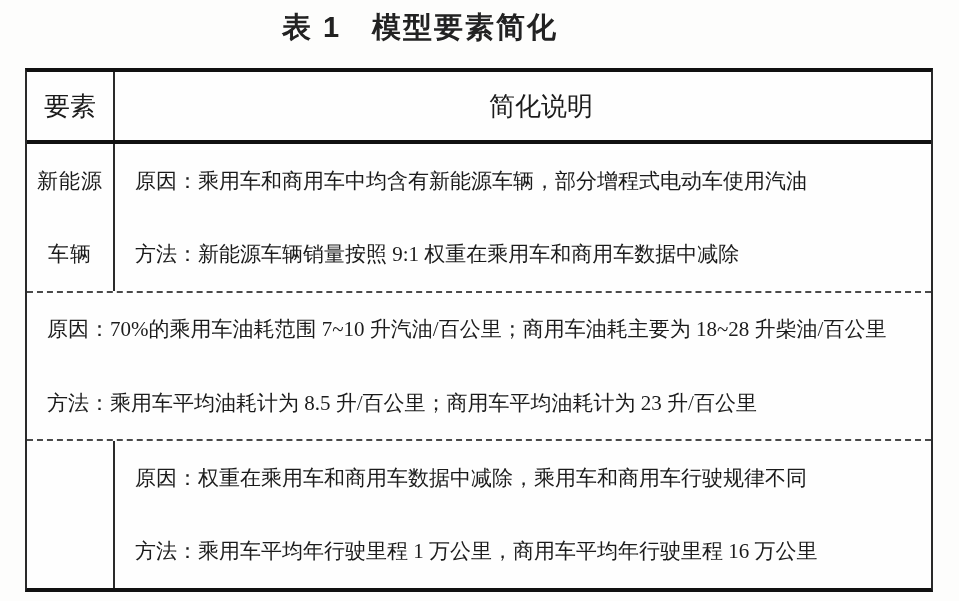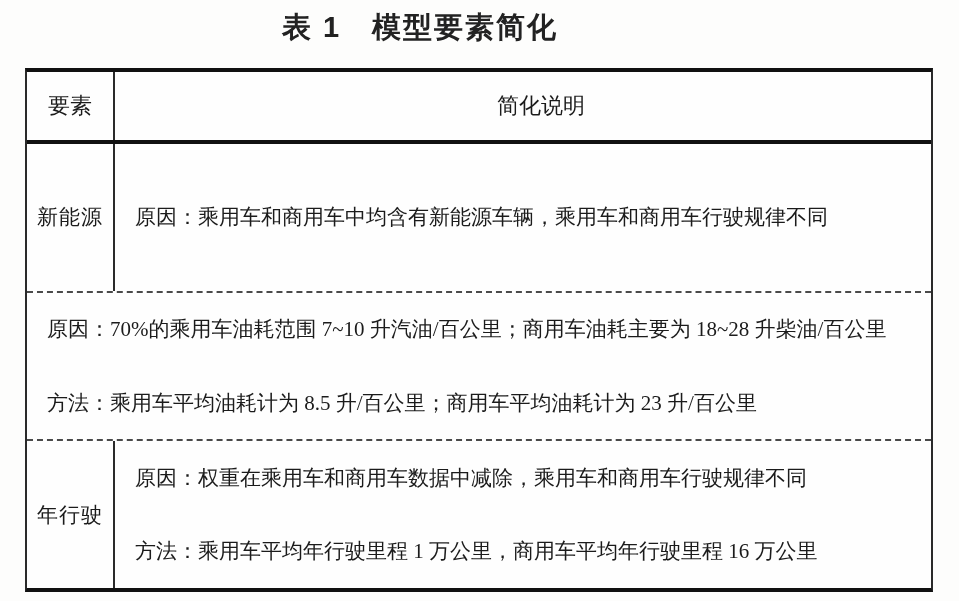--- a/index.html
+++ b/index.html
@@ -31,21 +31,21 @@
     border-right: 2px solid #2a2a2a;
     display: flex;
     flex-direction: column;
     background: #fefefe;
   }
   .header-row {
     height: 72px;
     flex: 0 0 72px;
     display: flex;
     border-bottom: 4px solid #111;
-    font-size: 22px;
+    font-size: 26px;
   }
   .col-element {
     width: 88px;
     flex: 0 0 88px;
     border-right: 2px solid #2a2a2a;
     display: flex;
     align-items: center;
     justify-content: center;
   }
   .col-desc {
@@ -99,36 +99,37 @@
 <div class="paper-table">
 
   <div class="header-row">
     <div class="col-element">要素</div>
     <div class="col-desc">简化说明</div>
   </div>
 
   <div class="row-group">
     <div class="element-cell">
       <div class="element-line">新能源</div>
+      <div class="element-line">车辆</div>
     </div>
     <div class="desc-cell">
-      <div class="desc-line">原因：乘用车和商用车中均含有新能源车辆，乘用车和商用车行驶规律不同</div>
+      <div class="desc-line">原因：乘用车和商用车中均含有新能源车辆，部分增程式电动车使用汽油</div>
+      <div class="desc-line">方法：新能源车辆销量按照 9:1 权重在乘用车和商用车数据中减除</div>
     </div>
   </div>
 
   <div class="row-group dashed-top">
     <div class="desc-cell">
       <div class="desc-line">原因：70%的乘用车油耗范围 7~10 升汽油/百公里；商用车油耗主要为 18~28 升柴油/百公里</div>
       <div class="desc-line">方法：乘用车平均油耗计为 8.5 升/百公里；商用车平均油耗计为 23 升/百公里</div>
     </div>
   </div>
 
   <div class="row-group dashed-top">
     <div class="element-cell">
-      <div class="element-line">年行驶</div>
     </div>
     <div class="desc-cell">
       <div class="desc-line">原因：权重在乘用车和商用车数据中减除，乘用车和商用车行驶规律不同</div>
       <div class="desc-line">方法：乘用车平均年行驶里程 1 万公里，商用车平均年行驶里程 16 万公里</div>
     </div>
   </div>
 
 </div>
 
 </body></html>

